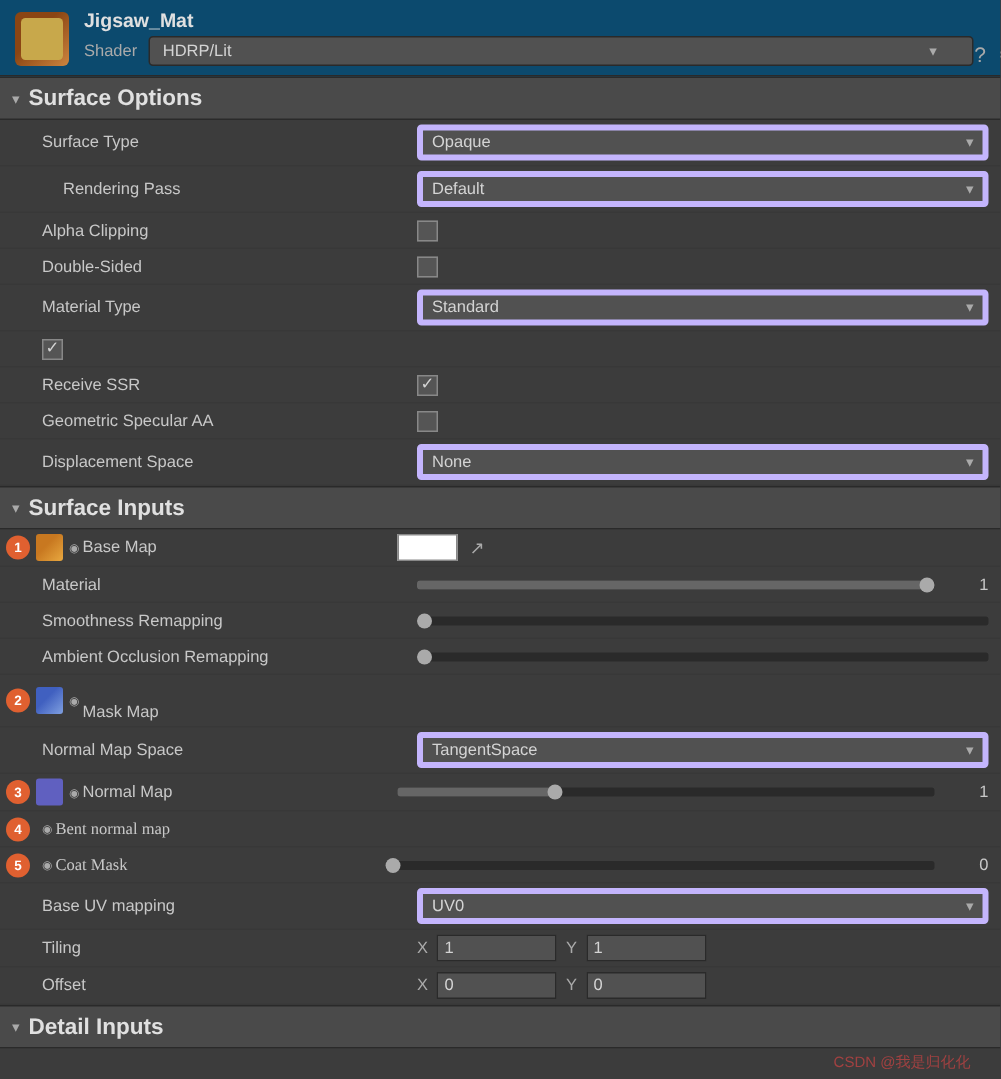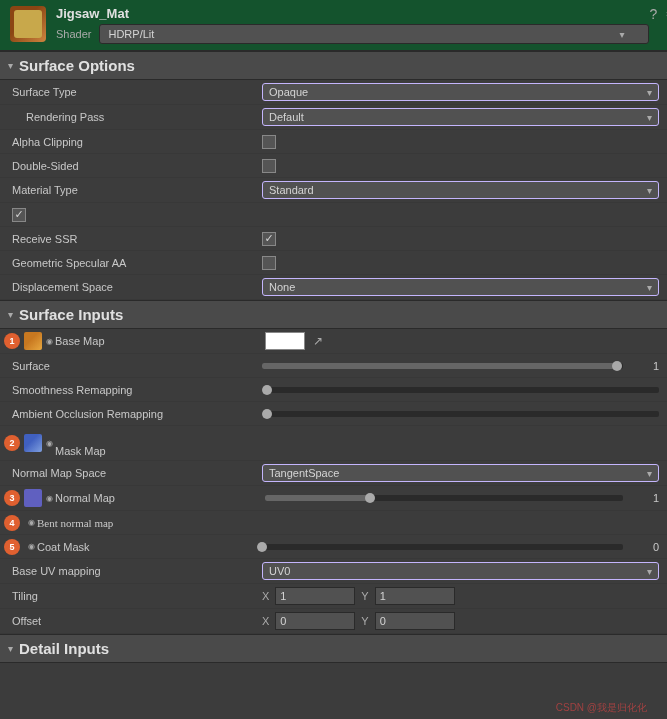--- a/index.html
+++ b/index.html
@@ -8,23 +8,23 @@
       font-family: Arial, sans-serif;
       font-size: 12px;
       color: #d4d4d4;
       width: 667px;
       min-height: 719px;
       overflow: hidden;
     }
 
     
     .header {
-      background: #14532d;
-      display: flex;
-      align-items: flex-start;
+      background: #0c4a6e;
+      display: flex;
+      align-items: flex-end;
       padding: 6px 10px;
       border-bottom: 1px solid #2a2a2a;
       position: relative;
     }
     .header-avatar {
       width: 36px;
       height: 36px;
       background: linear-gradient(135deg, #8B4513 40%, #cd853f 100%);
       border-radius: 4px;
       margin-right: 10px;
@@ -68,21 +68,21 @@
     .icon-btn {
       color: #aaa;
       cursor: pointer;
       font-size: 14px;
       user-select: none;
     }
 
     
     .dropdown {
       background: #515151;
-      border: 1px solid #c4b5fd;
+      border: 4px solid #c4b5fd;
       border-radius: 3px;
       color: #d4d4d4;
       font-size: 11px;
       padding: 2px 6px;
       display: flex;
       align-items: center;
       justify-content: space-between;
       cursor: pointer;
       user-select: none;
     }
@@ -130,21 +130,21 @@
     .section-title {
       font-weight: bold;
       color: #e0e0e0;
       font-size: 15px;
     }
 
     
     .prop-row {
       display: flex;
       align-items: center;
-      padding: 3px 8px 3px 12px;
+      padding: 3px 8px 3px 28px;
       min-height: 24px;
       border-bottom: 1px solid #383838;
     }
     .prop-label {
       width: 250px;
       flex-shrink: 0;
       color: #c8c8c8;
       font-size: 11px;
     }
     .prop-label-indent {
@@ -421,21 +421,21 @@
   <div class="map-thumb map-thumb-orange" style="margin-left:2px;"></div>
   <span class="dot-icon">◉</span>
   <div class="prop-label" style="width:210px;">Base Map</div>
   <div class="prop-value">
     <div class="color-swatch"></div>
     <span class="expand-icon">↗</span>
   </div>
 </div>
 
 <div class="prop-row">
-  <div class="prop-label">Surface</div>
+  <div class="prop-label">Material</div>
   <div class="prop-value">
     <div class="slider-container">
       <div class="slider-track">
         <div class="slider-fill" style="width:99%;"></div>
         <div class="slider-thumb" style="left:97%;"></div>
       </div>
     </div>
     <span class="slider-value">1</span>
   </div>
 </div>
@@ -501,21 +501,21 @@
 <div class="prop-row-numbered">
   <div class="circle-num">4</div>
   <span class="dot-icon" style="margin-left:6px;">◉</span>
   <div class="prop-label" style="width:220px;font-family:Liberation Serif, serif;">Bent normal map</div>
   <div class="prop-value"></div>
 </div>
 
 <div class="prop-row-numbered">
   <div class="circle-num">5</div>
   <span class="dot-icon" style="margin-left:6px;">◉</span>
-  <div class="prop-label" style="width:220px;">Coat Mask</div>
+  <div class="prop-label" style="width:220px;font-family:Liberation Serif, serif;">Coat Mask</div>
   <div class="prop-value">
     <div class="slider-container">
       <div class="slider-track">
         <div class="slider-fill" style="width:0%;"></div>
         <div class="slider-thumb" style="left:0%;"></div>
       </div>
     </div>
     <span class="slider-value">0</span>
   </div>
 </div>

